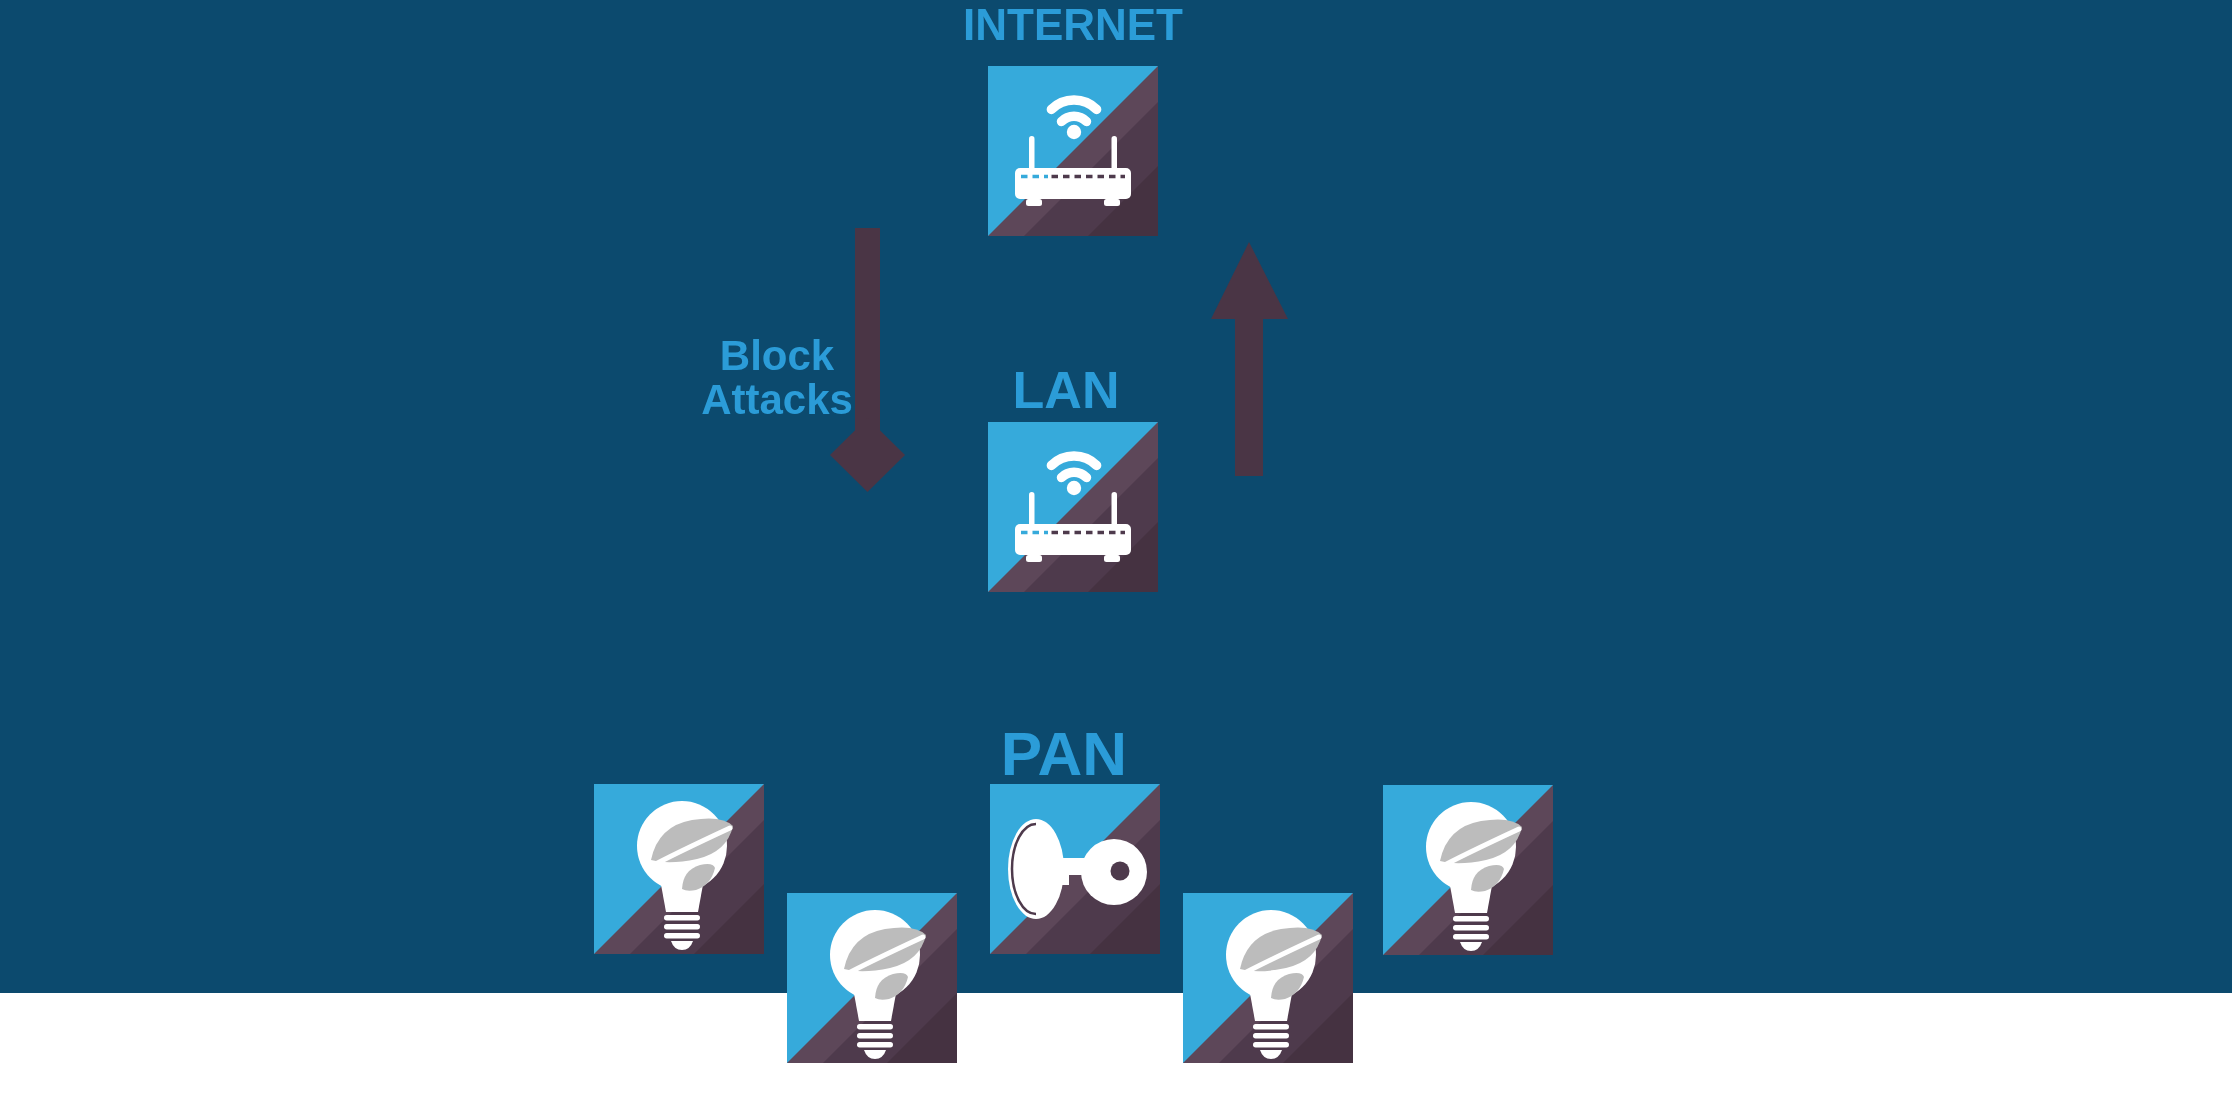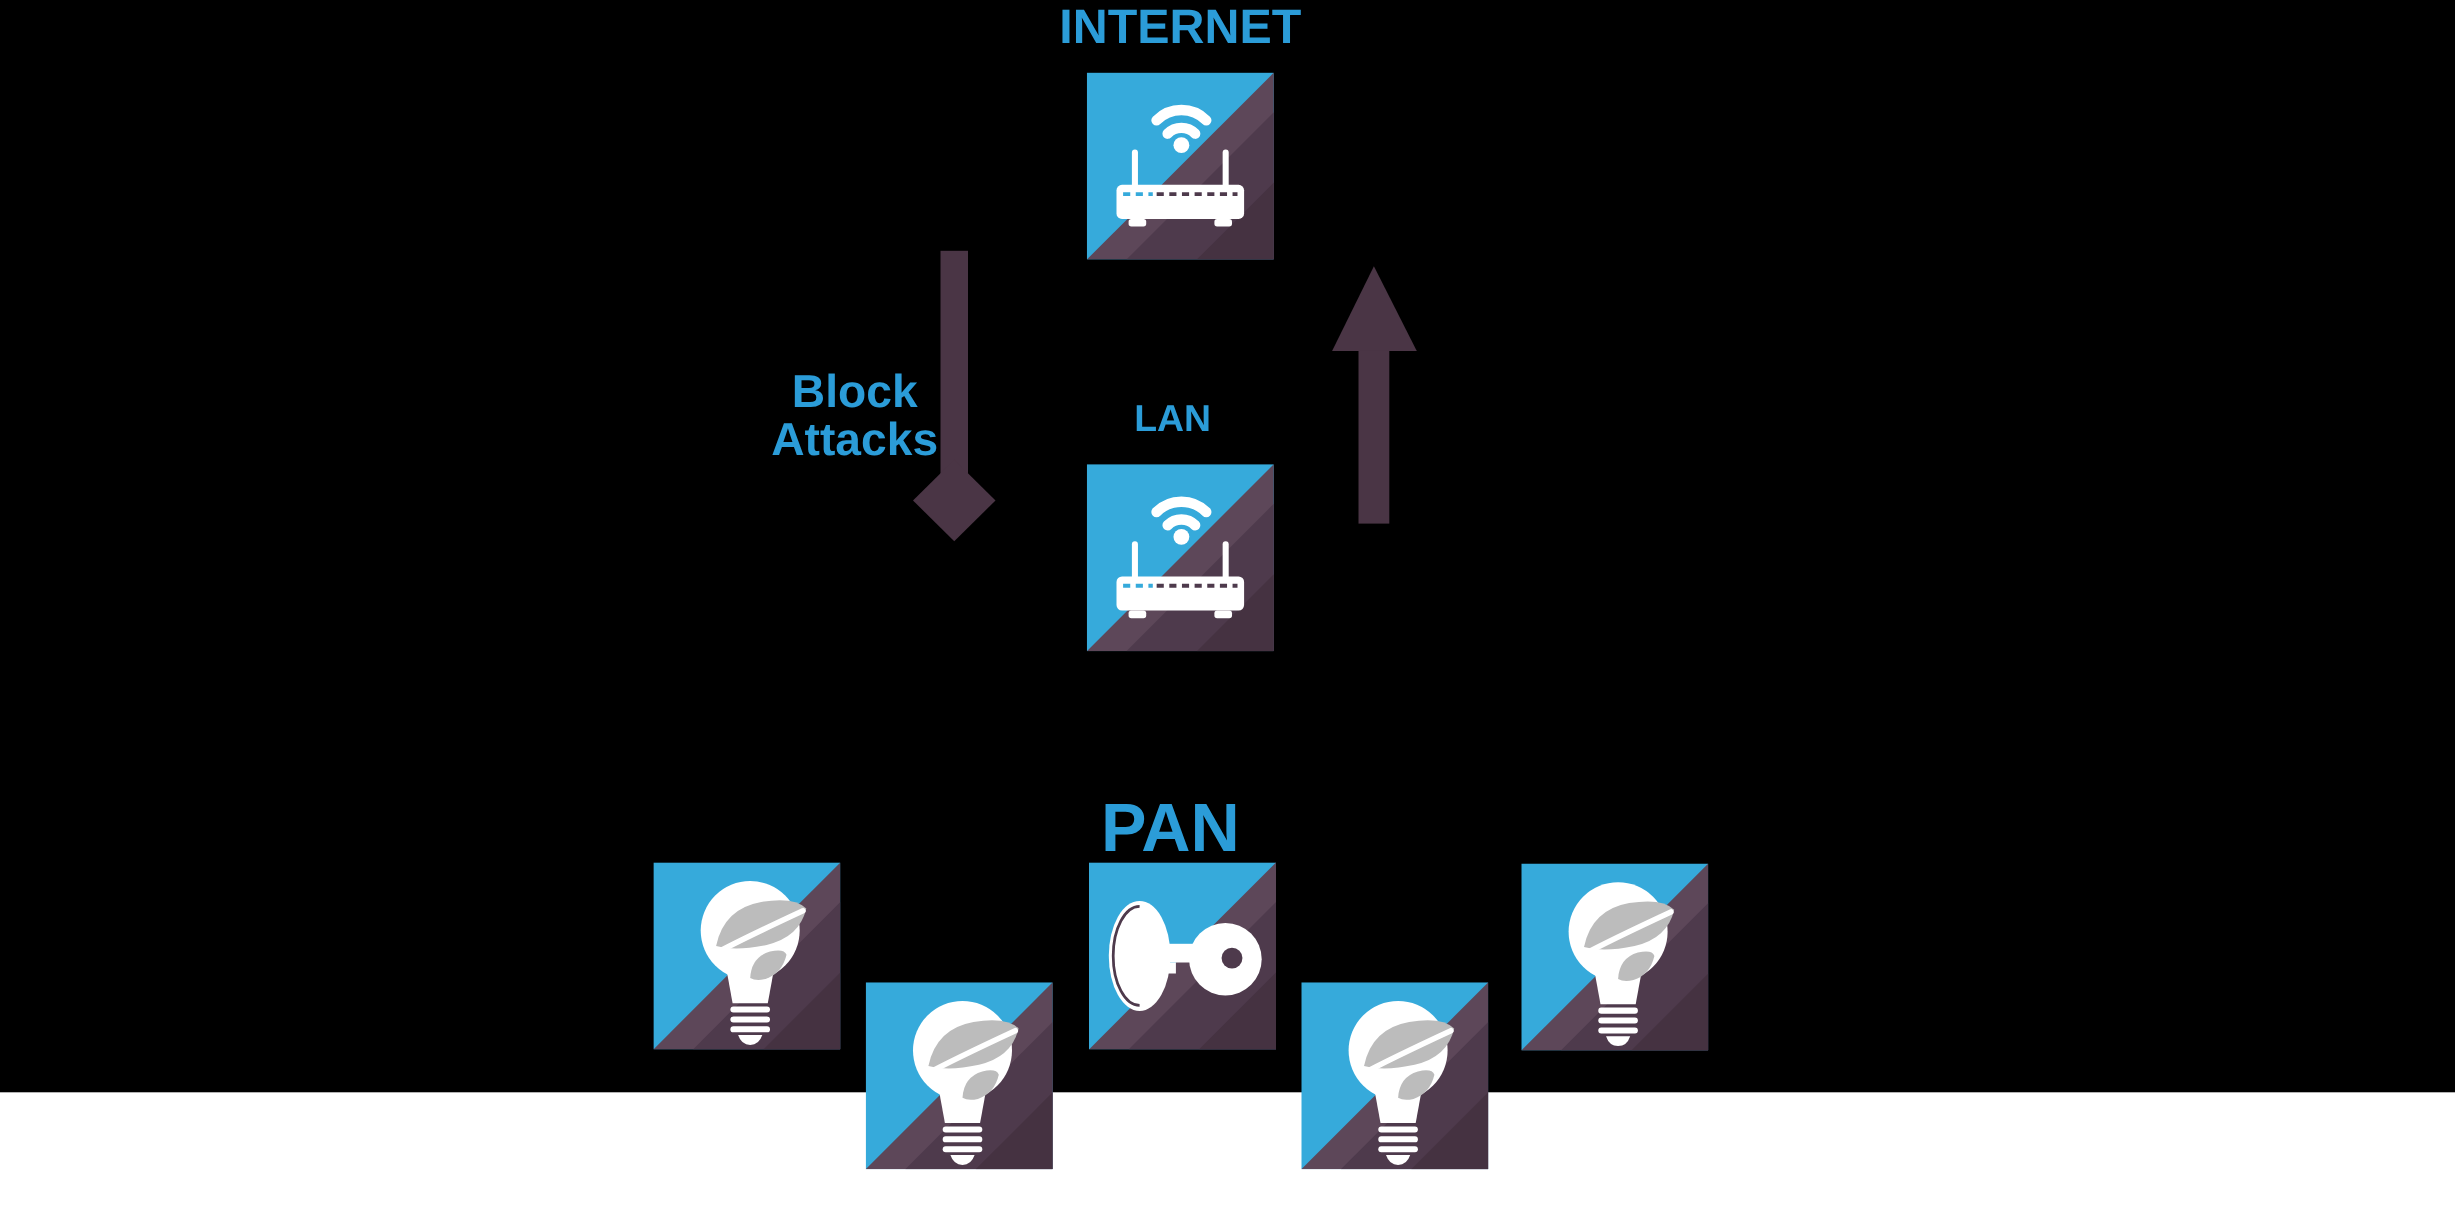--- a/index.html
+++ b/index.html
@@ -1,20 +1,20 @@
 <!DOCTYPE html>
 <html style="--label-blue: #2b9cd8; --icon-cyan: #36aadb; --icon-shadow-light: #5d4759; --icon-shadow-mid: #4e3a4c; --icon-shadow-dark: #453241; --arrow-purple: #4a3545; --leaf-gray: #bcbcbc; --glyph-white: #ffffff;"><head>
 <meta charset="utf-8">
 <style>
   html,body{
     margin:0;padding:0;background:#ffffff;
     width:2232px;height:1110px;overflow:hidden;
     font-family:"Liberation Sans",sans-serif;
   }
-  .canvas{position:relative;width:2232px;height:993px;background:#000000;}
+  .canvas{position:relative;width:2232px;height:993px;background:#0c4a6e;}
   .lbl{
     position:absolute;color:var(--label-blue);line-height:1;
     white-space:pre-line;
   }
   .b{font-weight:700;}
   .center{transform:translateX(-50%);text-align:center;}
   .right{transform:translateX(-50%);text-align:center;}
   .ml{line-height:44px;}
   .icon,.arrow{position:absolute;display:block;}
   .defs{position:absolute;width:0;height:0;}
@@ -85,21 +85,21 @@
     <polygon points="47.5,198 85,235 47.5,272 10,235" fill="var(--arrow-purple)"></polygon>
   </svg>
   <span class="lbl b right ml" style="left:777px;top:334px;font-size:42px">Block
 Attacks</span>
 
   <svg class="arrow" style="left:1205px;top:238px" width="90" height="240" viewBox="0 0 90 240">
     <polygon points="44,4 83,81 6,81" fill="var(--arrow-purple)"></polygon>
     <rect x="30" y="81" width="28" height="157" fill="var(--arrow-purple)"></rect>
   </svg>
 
-  <span class="lbl b center" style="left:1066px;top:364px;font-size:34px">LAN</span>
+  <span class="lbl b center" style="left:1066px;top:364px;font-size:52px">LAN</span>
 
   <svg class="icon" style="left:988px;top:422px" width="170" height="170" viewBox="0 0 170 170">
       <use href="#sym-router"></use>
     </svg>
 
 
   <span class="lbl b center" style="left:1064px;top:723px;font-size:62px">PAN</span>
 
   <svg class="icon" style="left:594px;top:784px" width="170" height="170" viewBox="0 0 170 170">
       <use href="#sym-bulb"></use>

